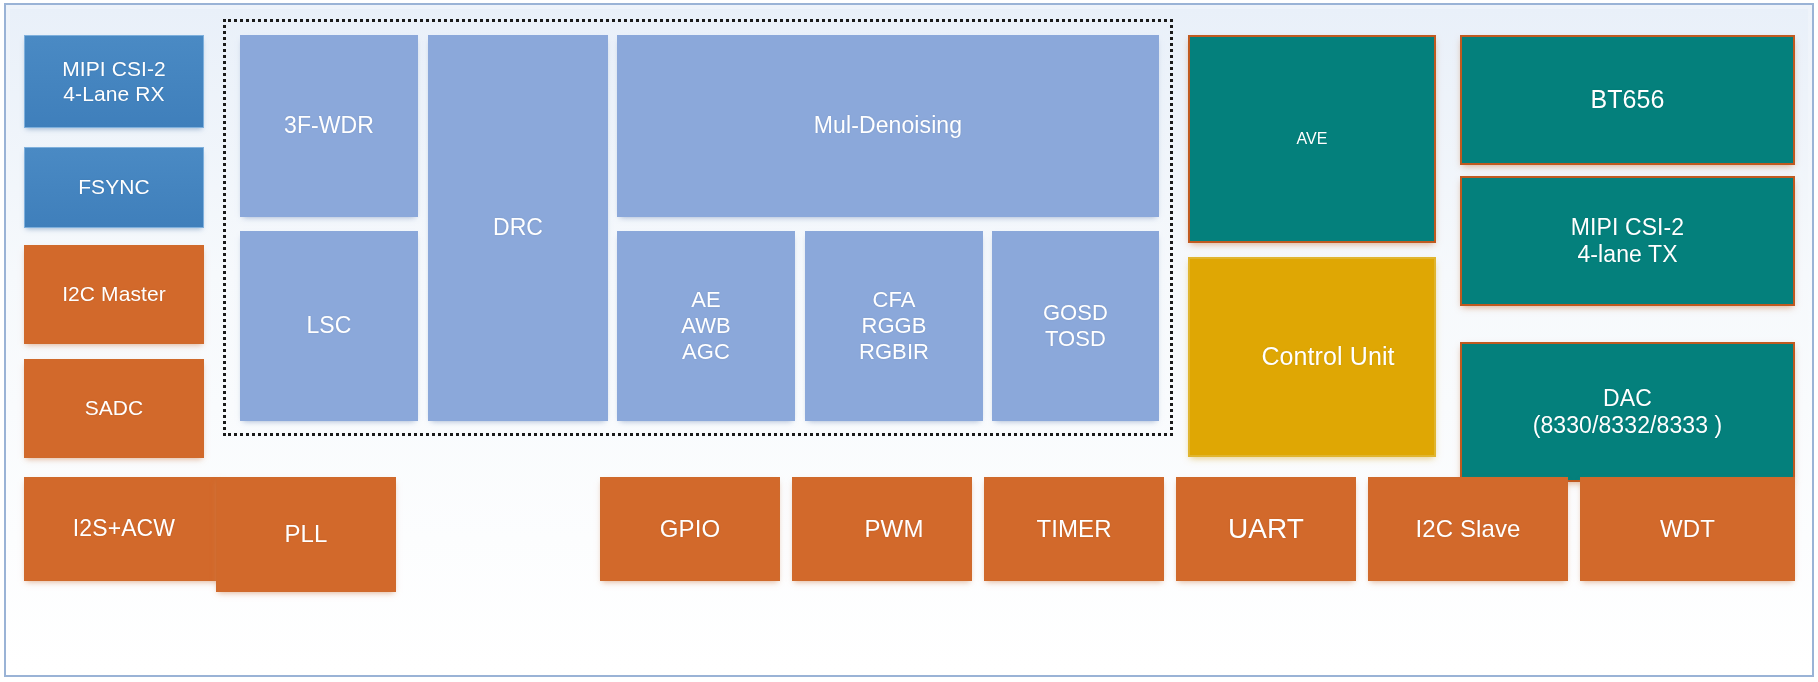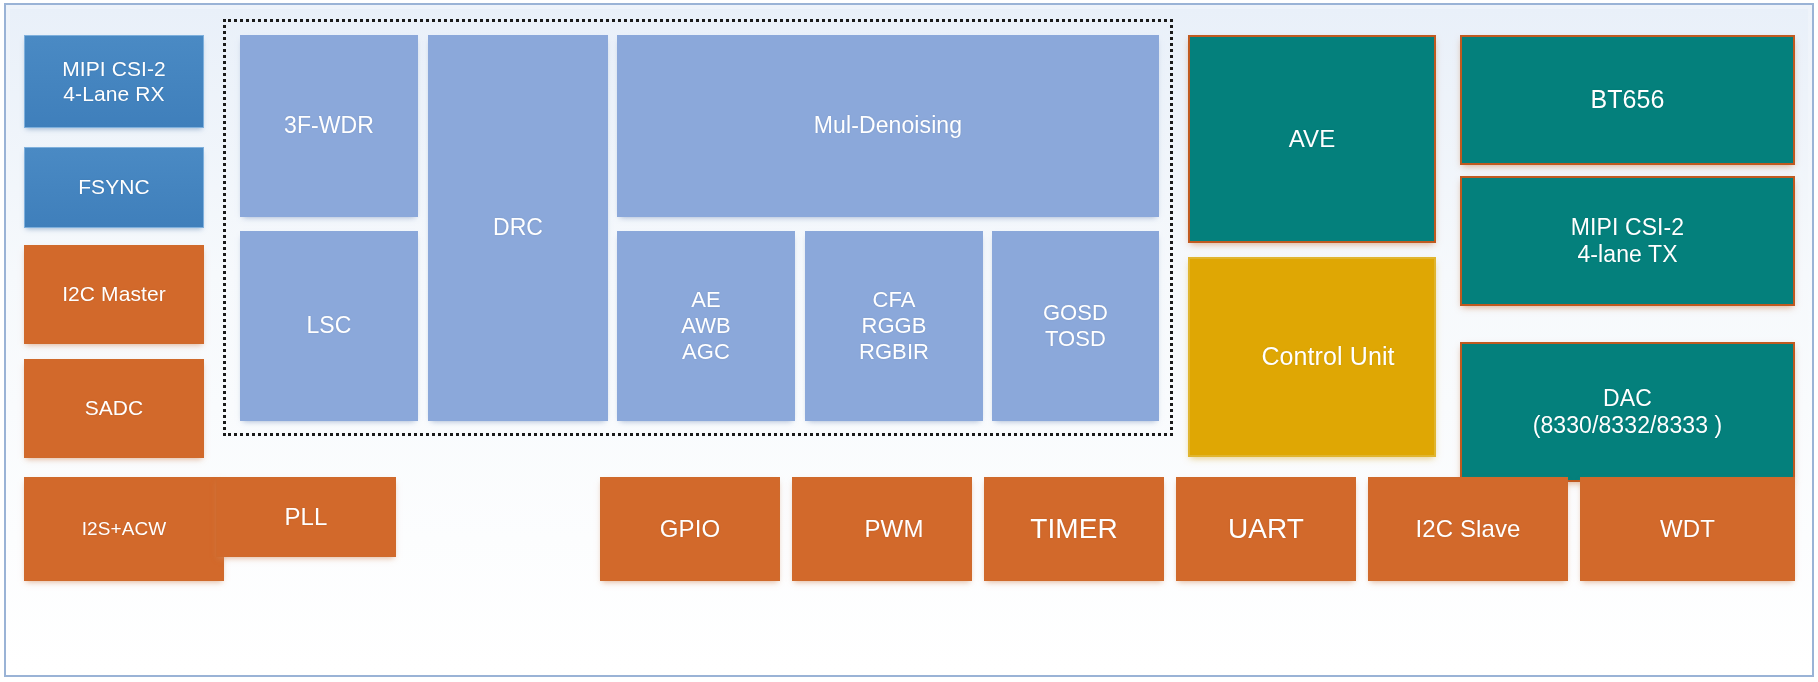--- a/index.html
+++ b/index.html
@@ -125,42 +125,42 @@
 AWB
 AGC</div>
 
     <div class="blk c-lblue" style="left:795px; top:222px; width:178px; height:190px; font-size:22px;">CFA
 RGGB
 RGBIR</div>
 
     <div class="blk c-lblue" style="left:982px; top:222px; width:167px; height:190px; font-size:22px;">GOSD
 TOSD</div>
 
-    <div class="blk c-teal" style="left:1178px; top:26px; width:248px; height:208px; font-size:24px;">AVE</div>
+    <div class="blk c-teal" style="left:1178px; top:26px; width:248px; height:208px; font-size:16px;">AVE</div>
 
     <div class="blk c-gold" style="left:1178px; top:248px; width:248px; height:200px; font-size:25px;">Control Unit</div>
 
     <div class="blk c-teal" style="left:1450px; top:26px; width:335px; height:130px; font-size:25px;">BT656</div>
 
     <div class="blk c-teal" style="left:1450px; top:167px; width:335px; height:130px; font-size:23px;">MIPI CSI-2
 4-lane TX</div>
 
     <div class="blk c-teal" style="left:1450px; top:308px; width:335px; height:140px; font-size:23px;margin-top:25px;">DAC
 (8330/8332/8333 )</div>
 
-    <div class="blk c-orange" style="left:14px; top:468px; width:200px; height:104px; font-size:19px;">I2S+ACW</div>
+    <div class="blk c-orange" style="left:14px; top:468px; width:200px; height:104px; font-size:23px;">I2S+ACW</div>
 
-    <div class="blk c-orange" style="left:206px; top:468px; width:180px; height:80px; font-size:24px;">PLL</div>
+    <div class="blk c-orange" style="left:206px; top:468px; width:180px; height:115px; font-size:24px;">PLL</div>
 
 
     <div class="blk c-orange" style="left:590px; top:468px; width:180px; height:104px; font-size:24px;">GPIO</div>
 
     <div class="blk c-orange" style="left:782px; top:468px; width:180px; height:104px; font-size:24px;padding-left:24px;">PWM</div>
 
-    <div class="blk c-orange" style="left:974px; top:468px; width:180px; height:104px; font-size:28px;">TIMER</div>
+    <div class="blk c-orange" style="left:974px; top:468px; width:180px; height:104px; font-size:24px;">TIMER</div>
 
     <div class="blk c-orange" style="left:1166px; top:468px; width:180px; height:104px; font-size:28px;">UART</div>
 
     <div class="blk c-orange" style="left:1358px; top:468px; width:200px; height:104px; font-size:24px;">I2C Slave</div>
 
     <div class="blk c-orange" style="left:1570px; top:468px; width:215px; height:104px; font-size:24px;">WDT</div>
 
   </div>
 </div>
 

